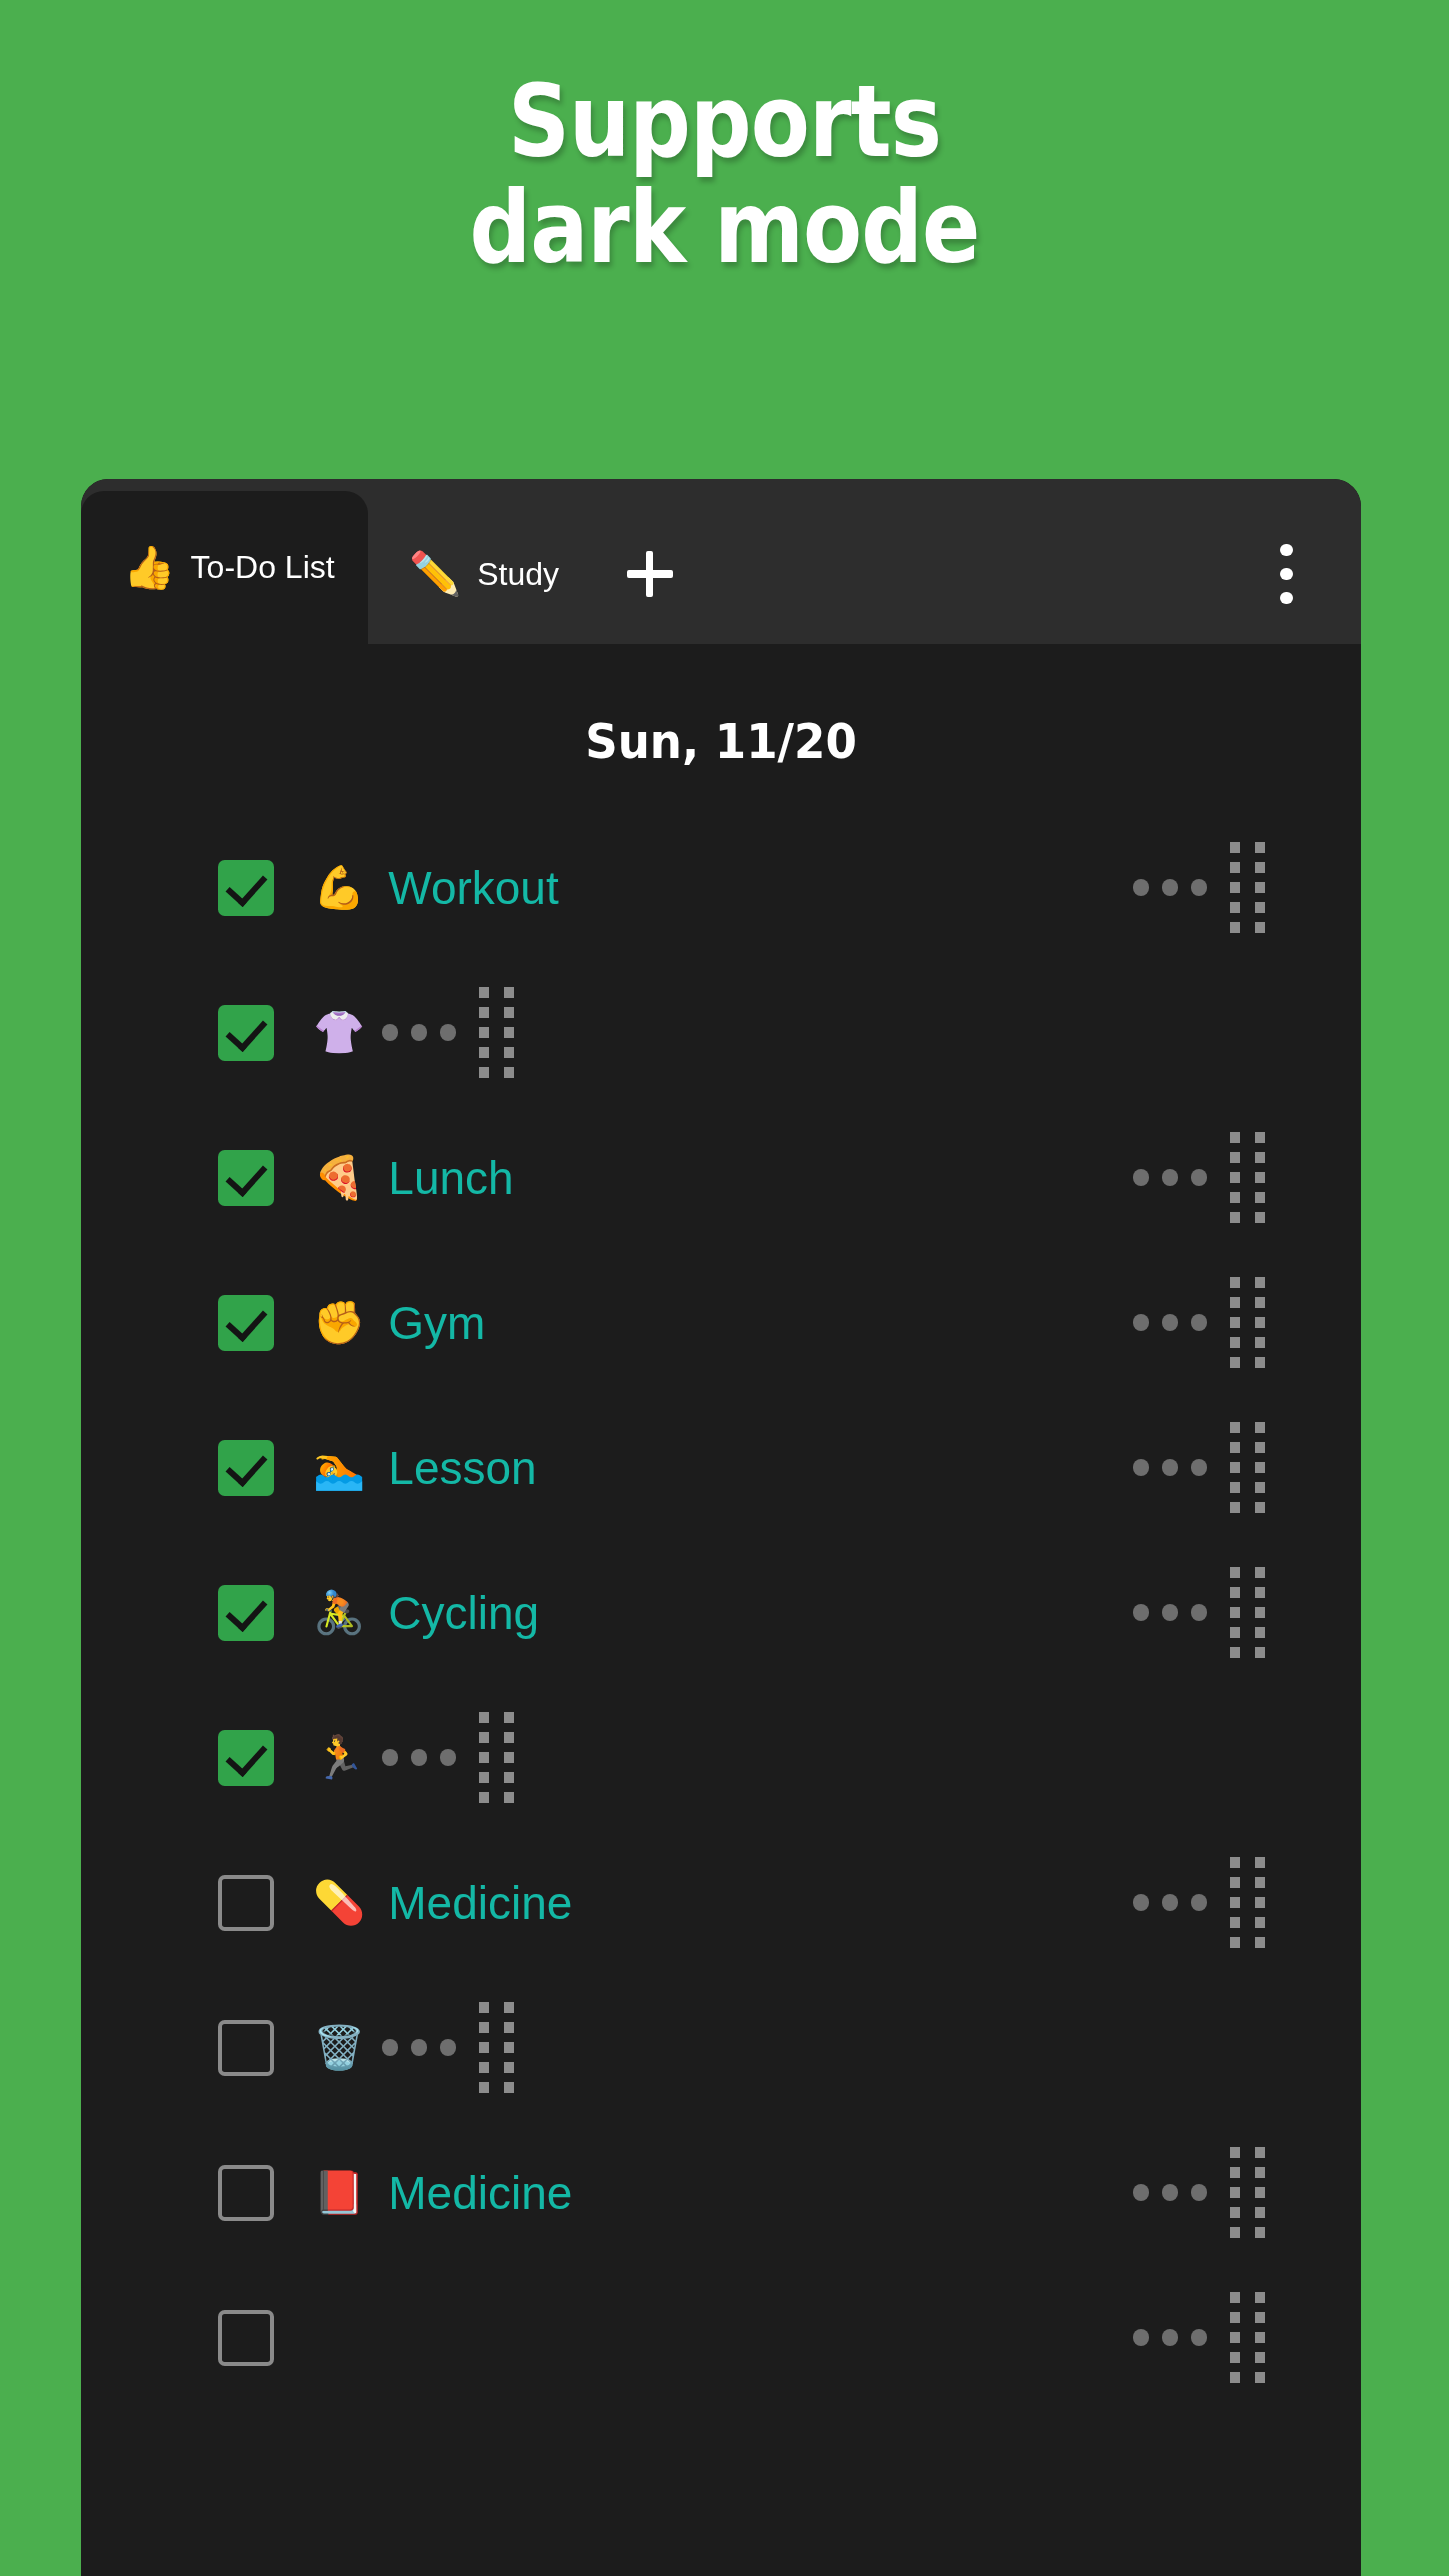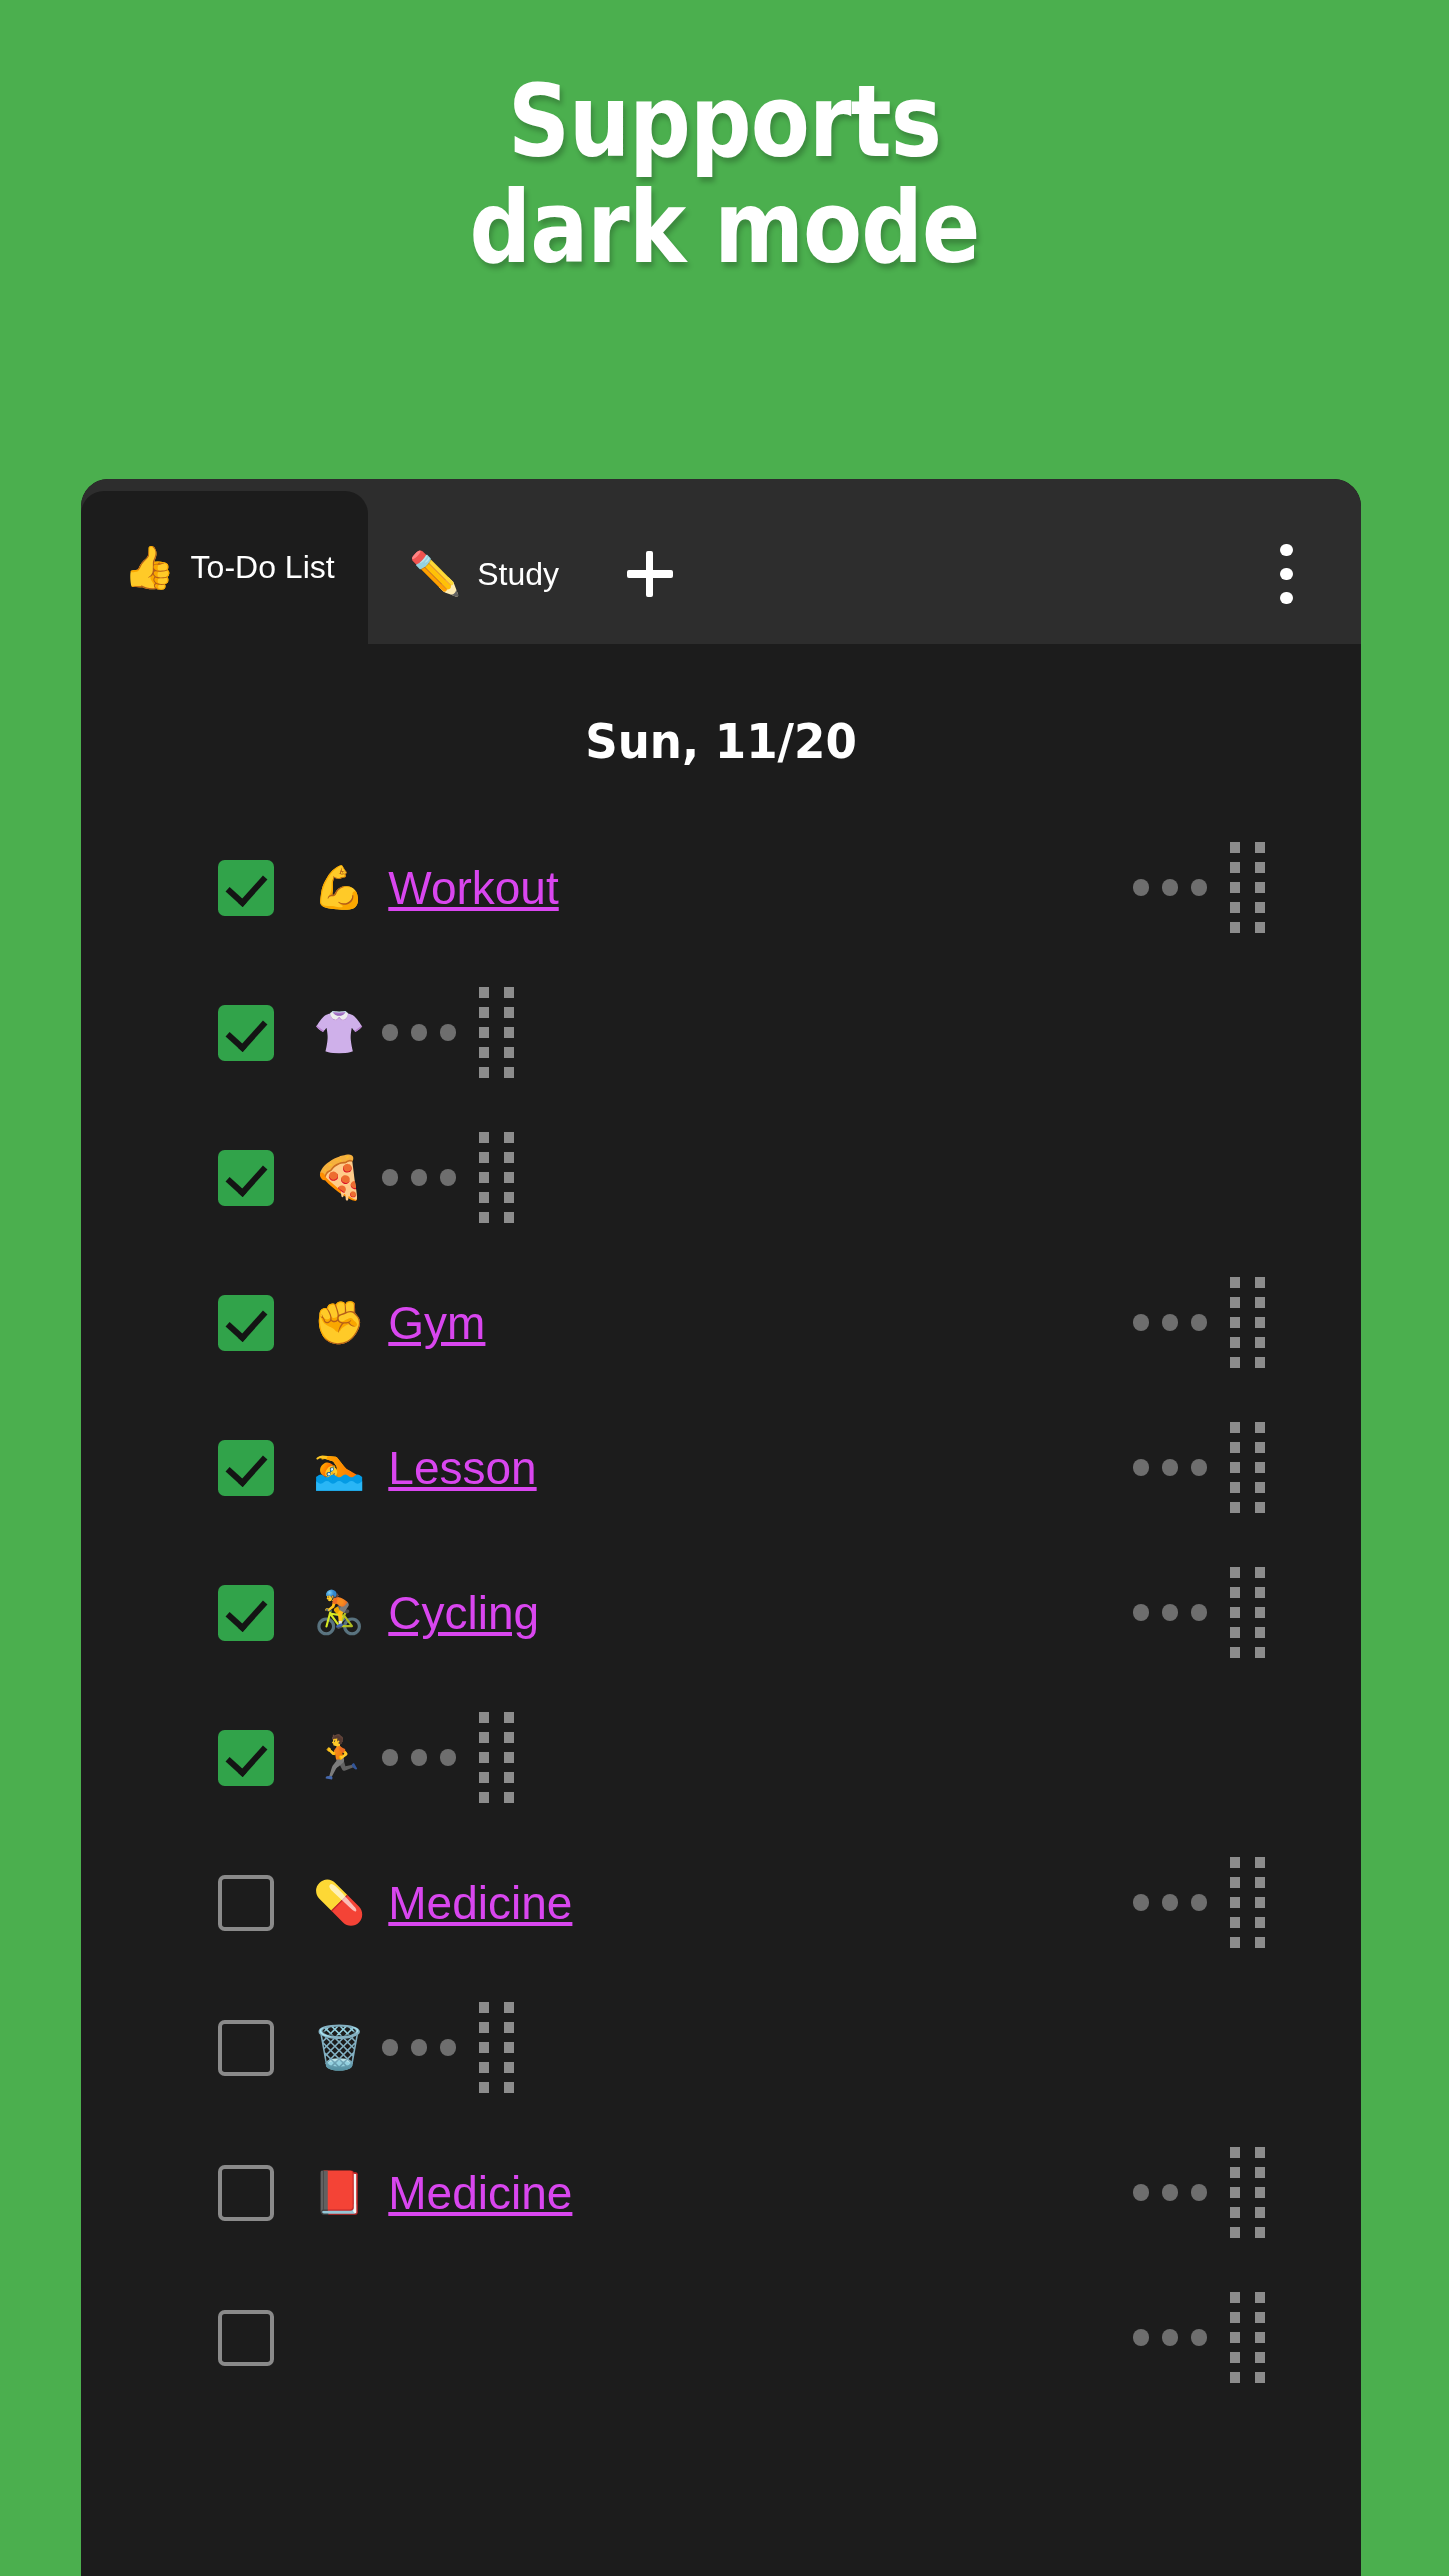--- a/index.html
+++ b/index.html
@@ -131,27 +131,26 @@
 
   .task-emoji {
     font-size:42px;
     line-height:1;
     width:67px;
     margin-left:32px;
     flex:0 0 auto;
     text-align:center;
   }
   .task-label {
-    color:#d946ef;
+    color:#14b8a6;
     font-size:46px;
     margin-left:15.3px;
     flex:1 1 auto;
     white-space:nowrap;
     overflow:hidden;
-    text-decoration:underline;
   }
 
   .more {
     display:flex; align-items:center; gap:12.5px;
     flex:0 0 auto;
     width:92px;
     justify-content:center;
   }
   .more i { width:16.3px; height:16.3px; border-radius:50%; background:#6e6e6e; display:block; }
 
@@ -250,20 +249,21 @@
             <span></span>
             <span></span>
             <span></span>
             <span></span>
           </div>
         </div>
       </div>
       <div class="row">
         <div class="cb on"></div>
         <span class="task-emoji">🍕</span>
+        <span class="task-label">Lunch</span>
         <div class="more">
           <i></i>
           <i></i>
           <i></i>
         </div>
         <div class="grip">
           <div class="g">
             <span></span>
             <span></span>
             <span></span>

